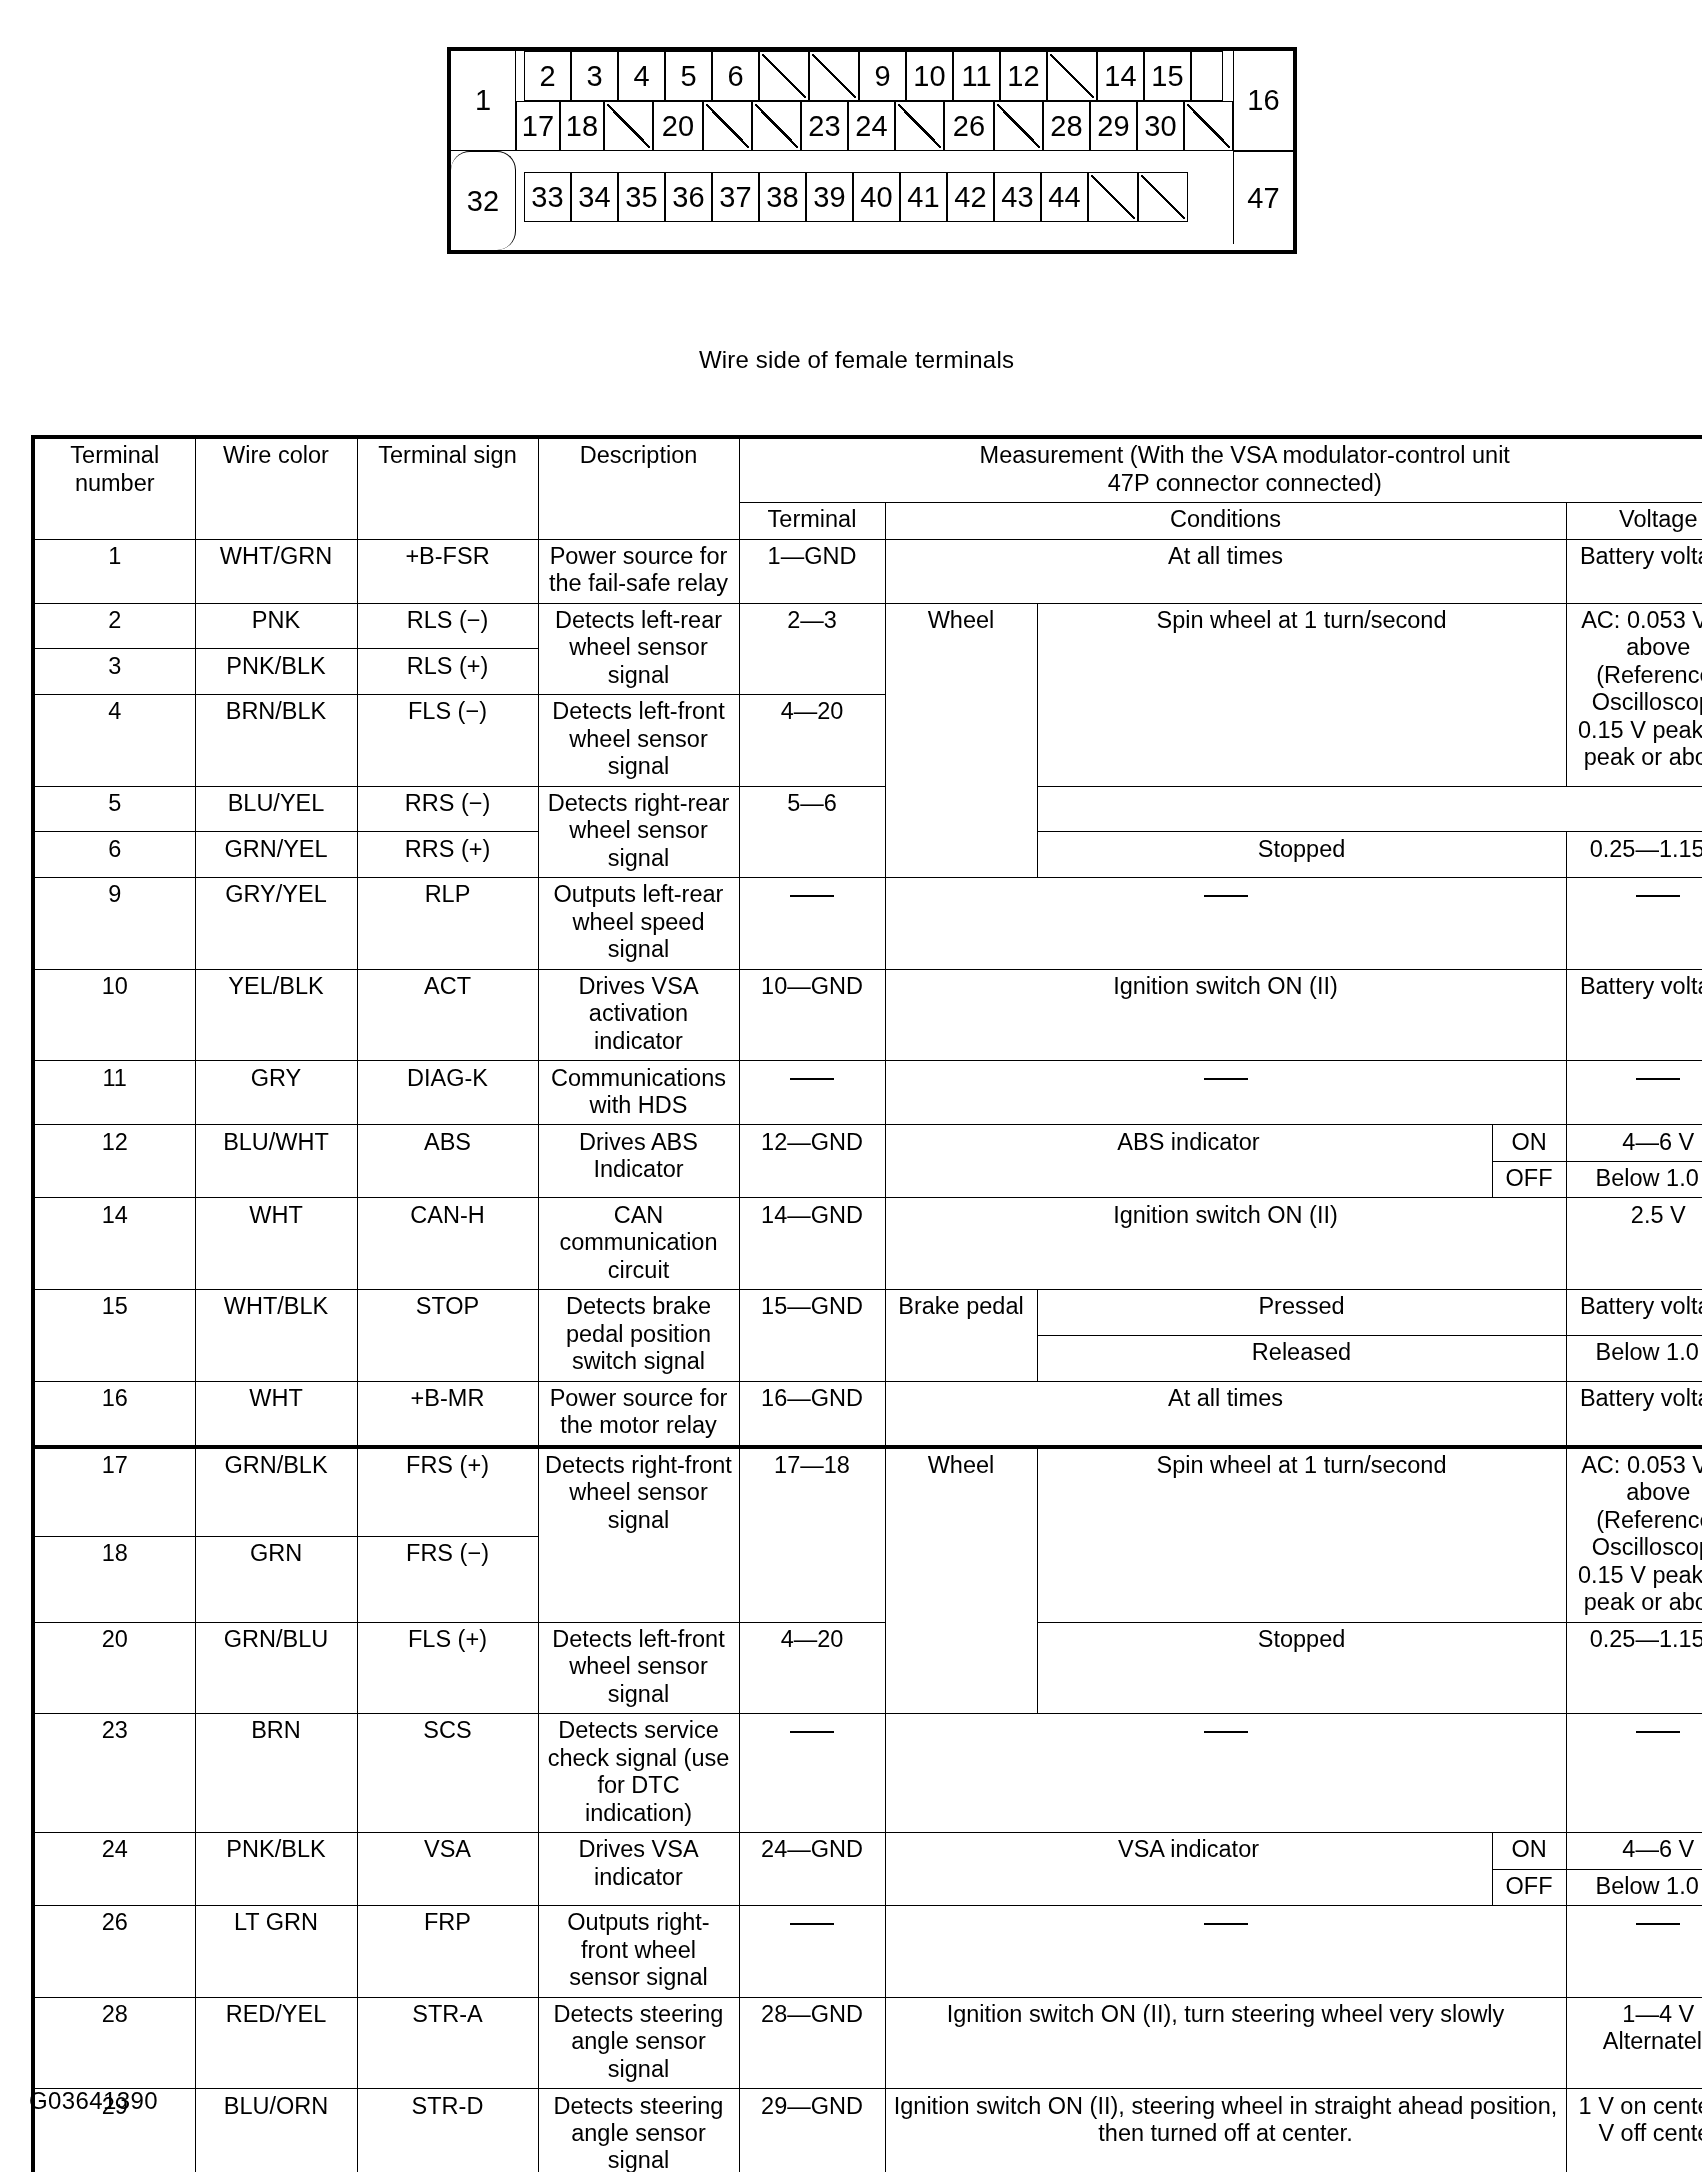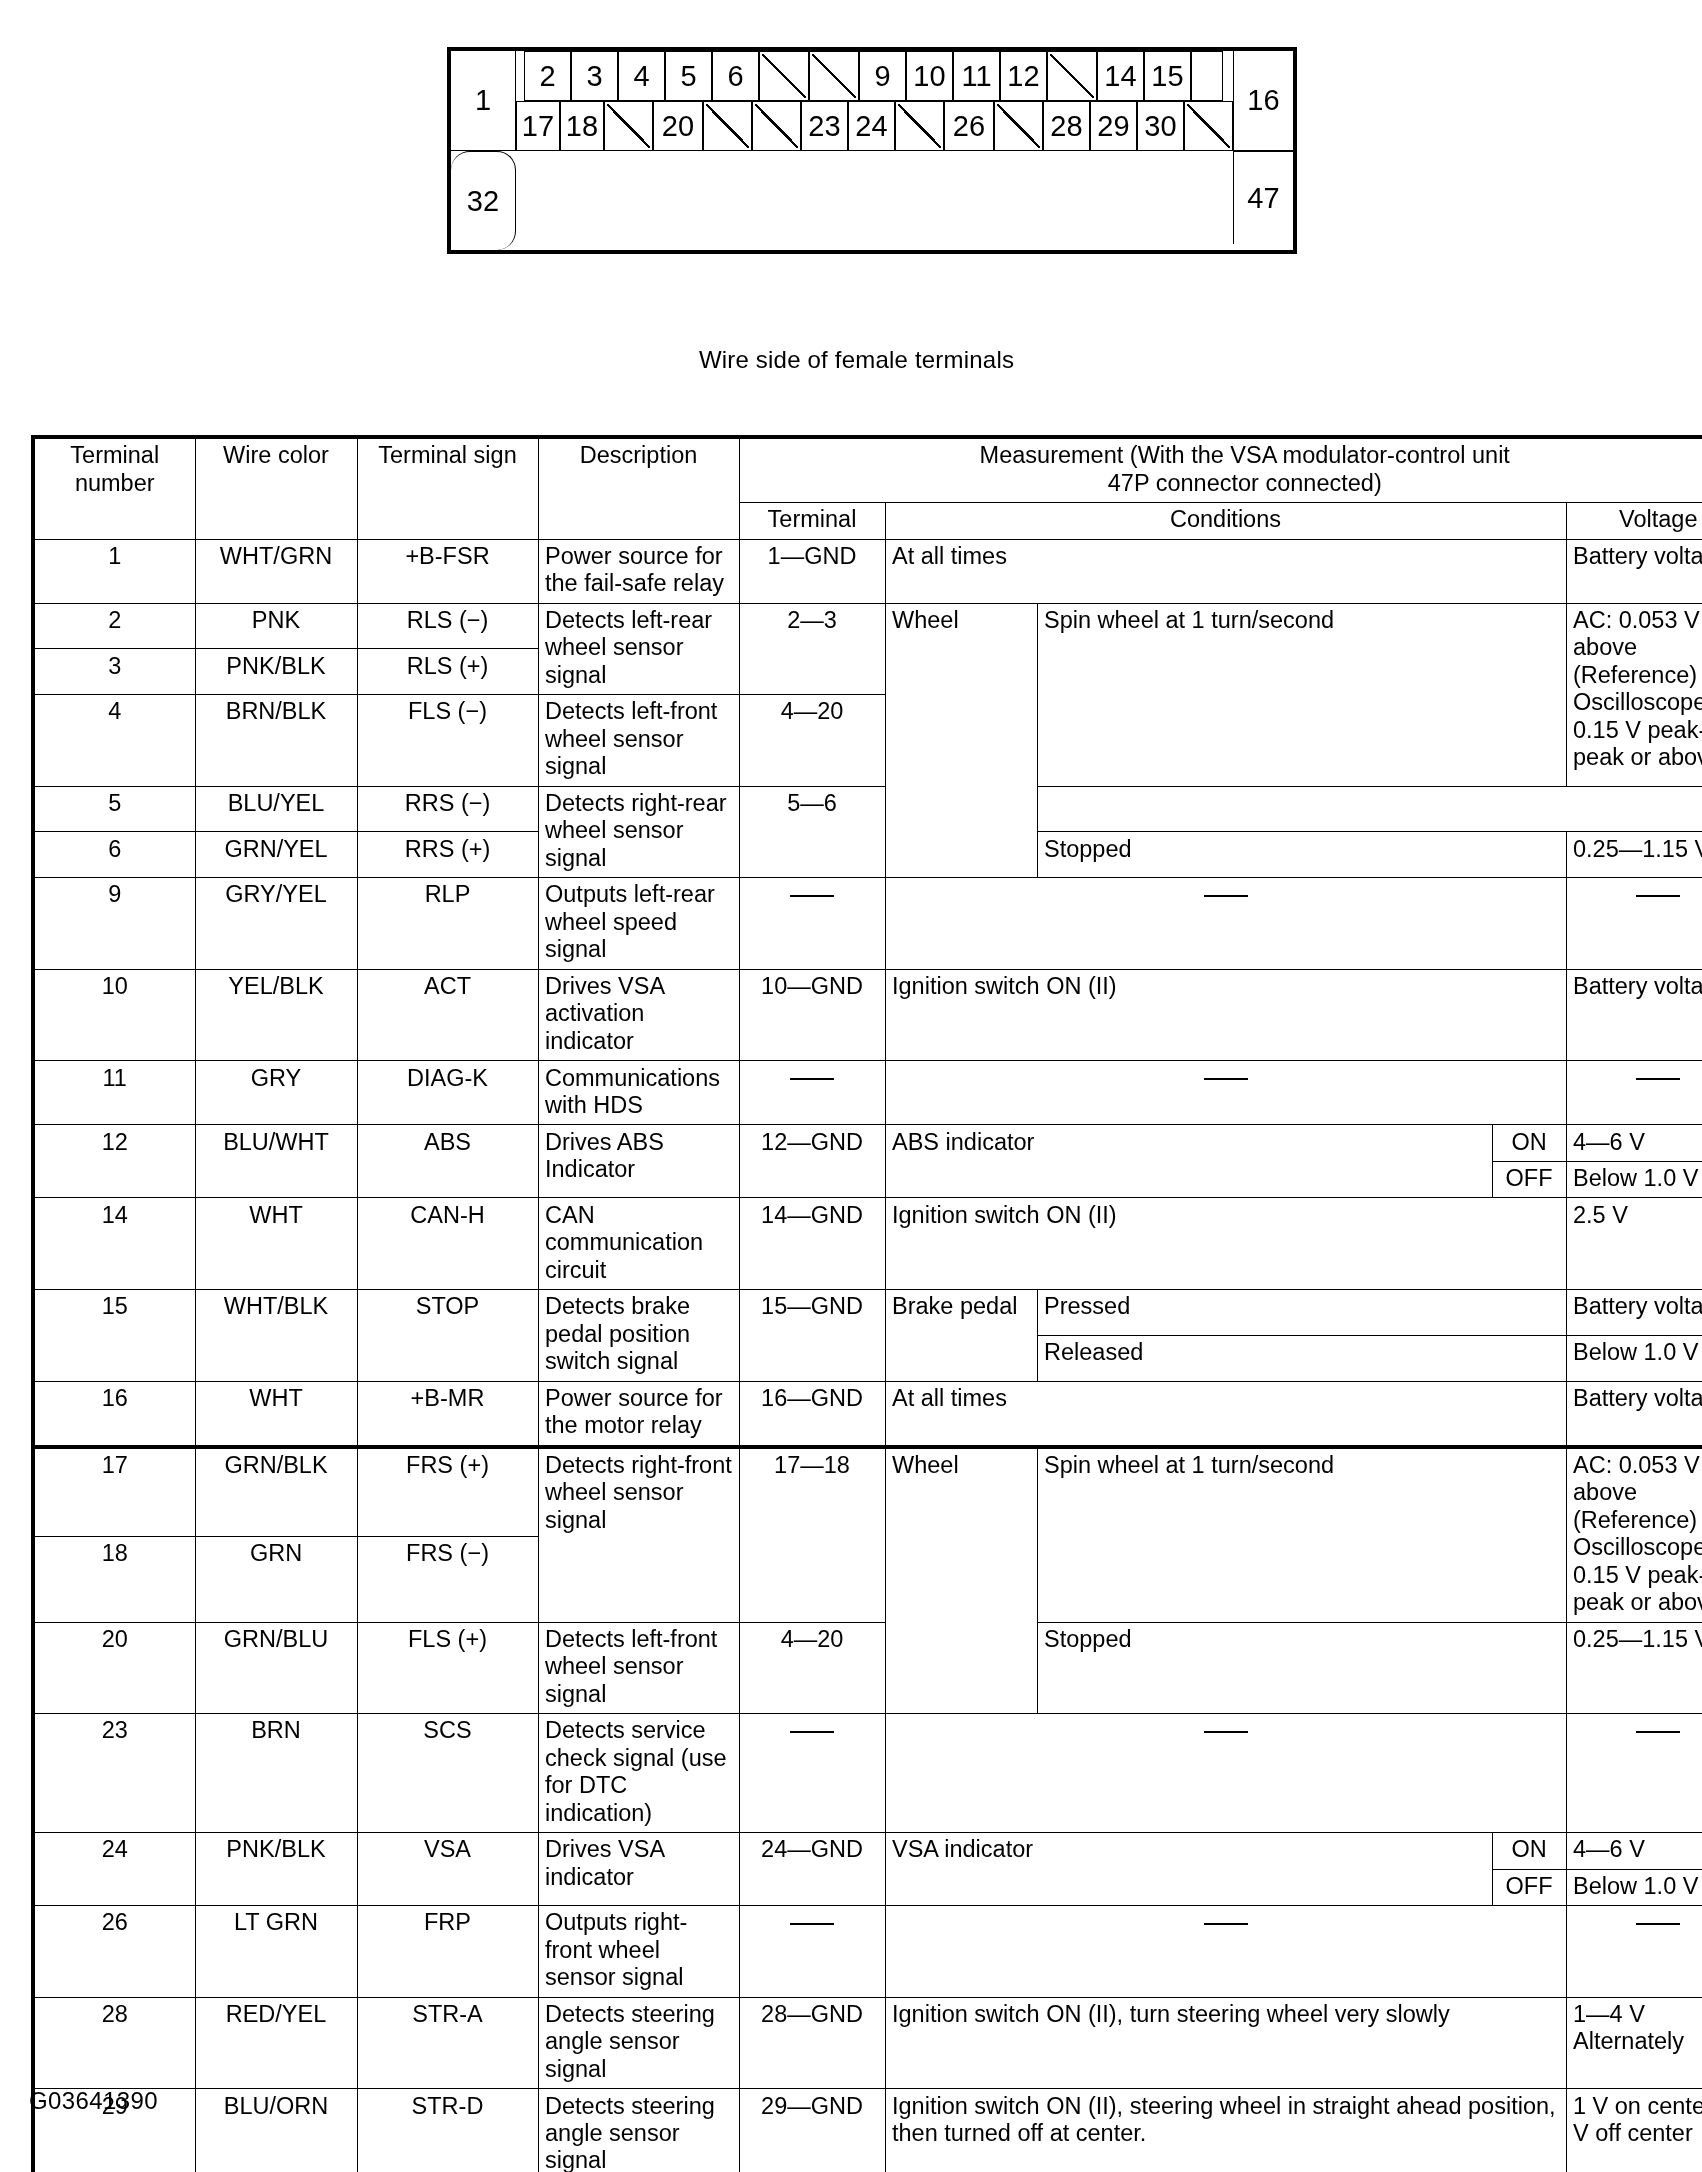--- a/index.html
+++ b/index.html
@@ -56,21 +56,21 @@
   table.spec td, table.spec th {
     border:1.6px solid #000;
     padding:3.2px 6.5px 4.9px 6.5px;
     vertical-align:top;
     font-weight:normal;
     line-height:1.17;
     background:#fff;
   }
   table.spec th { text-align:center; font-weight:normal; font-size:23.5px; }
   .ctr { text-align:center; }
-  .lft { text-align:left; }
+  .lft { text-align:center; }
   .outer-top { border-top:4px solid #000 !important; }
   .outer-left { border-left:4px solid #000 !important; }
   .outer-right { border-right:4px solid #000 !important; }
   .dash { text-align:center; }
   .dash i { font-style:normal; display:inline-block; border-top:2.4px solid #000; width:44px; vertical-align:middle; }
   .nopad { padding-left:3.2px; padding-right:3.2px; }
 
   
   .c-term  { width:162px; }
   .c-wire  { width:162px; }
@@ -133,20 +133,36 @@
           <div class="cellbox" style="width:50px;">26</div>
           <div class="cellbox blank" style="width:49px;"></div>
           <div class="cellbox" style="width:47px;">28</div>
           <div class="cellbox" style="width:47px;">29</div>
           <div class="cellbox" style="width:47px;">30</div>
           <div class="cellbox blank" style="width:49px;"></div>
         </div>
 
         <div class="spacer-row"></div>
 
+        <div style="display:flex;padding-left:8px;">
+          <div class="cellbox" style="width:47px;">33</div>
+          <div class="cellbox" style="width:47px;">34</div>
+          <div class="cellbox" style="width:47px;">35</div>
+          <div class="cellbox" style="width:47px;">36</div>
+          <div class="cellbox" style="width:47px;">37</div>
+          <div class="cellbox" style="width:47px;">38</div>
+          <div class="cellbox" style="width:47px;">39</div>
+          <div class="cellbox" style="width:47px;">40</div>
+          <div class="cellbox" style="width:47px;">41</div>
+          <div class="cellbox" style="width:47px;">42</div>
+          <div class="cellbox" style="width:47px;">43</div>
+          <div class="cellbox" style="width:47px;">44</div>
+          <div class="cellbox blank" style="width:50px;"></div>
+          <div class="cellbox blank" style="width:50px;"></div>
+        </div>
 
       </div>
 
       <div class="conn-sidecol">
         <div class="cellbox" style="width:60px;height:100px;border-right:none;border-top:none;">16</div>
         <div class="cellbox" style="width:60px;height:93px;border-right:none;border-bottom:none;">47</div>
       </div>
 
     </div>
   </div>

